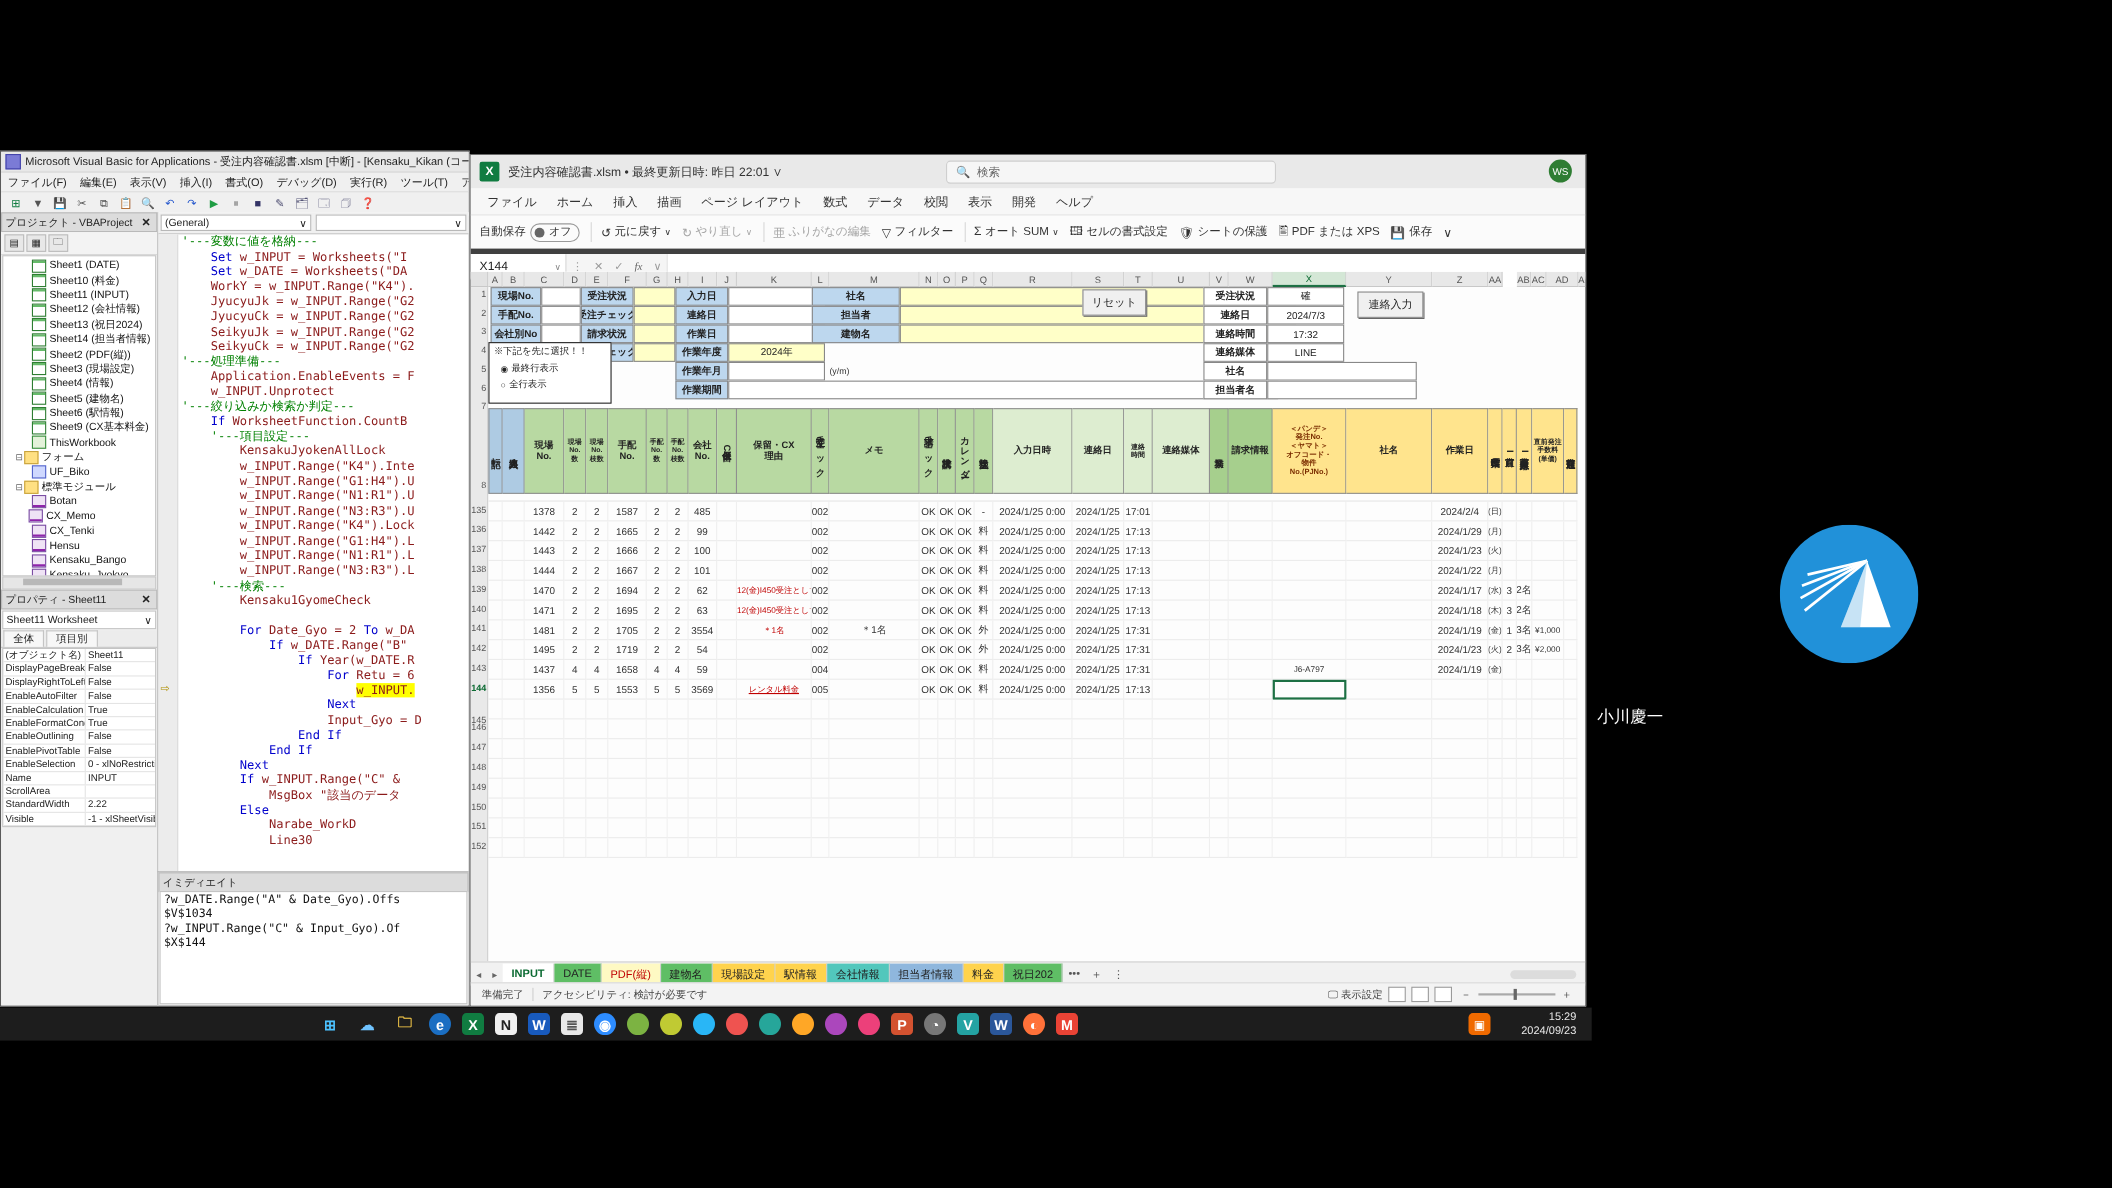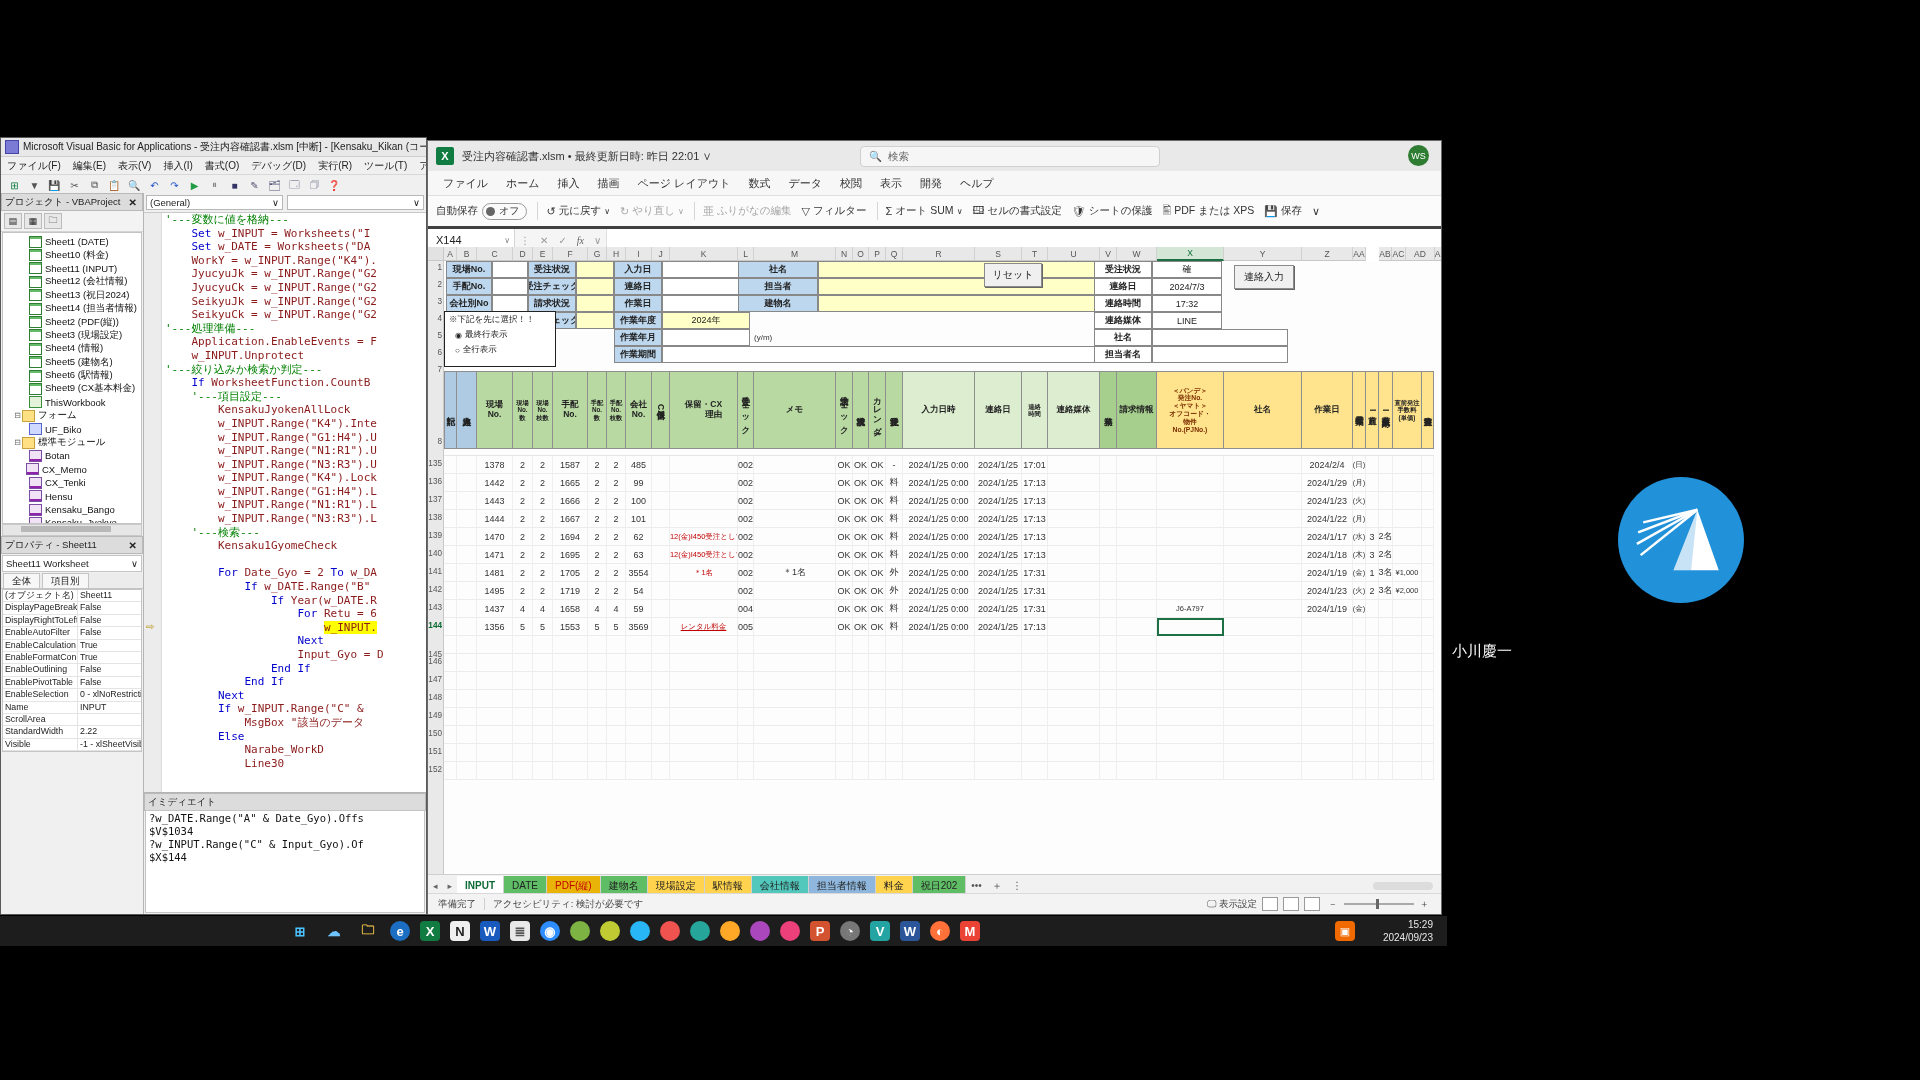--- a/index.html
+++ b/index.html
@@ -59,21 +59,21 @@
 
   
   #xl{left:427px;top:140px;width:1015px;height:775px;background:#fff;border:1px solid #6a6a6a;box-sizing:border-box;}
   .xl-title{height:30px;background:#e9e9e9;display:flex;align-items:center;padding:0 8px;position:relative;}
   .xl-appicon{width:18px;height:18px;background:#107c41;color:#fff;font-size:11px;font-weight:bold;display:flex;align-items:center;justify-content:center;margin-right:8px;border-radius:2px;}
   .xl-title .ttext{font-size:11px;color:#333;white-space:nowrap;}
   .xl-search{position:absolute;left:432px;top:5px;width:282px;height:19px;background:#f6f6f6;border:1px solid #cfcfcf;border-radius:4px;display:flex;align-items:center;padding:0 8px;font-size:10.5px;color:#666;}
   .xl-avatar{position:absolute;right:12px;top:4px;width:21px;height:21px;border-radius:50%;background:#2e7d32;color:#fff;font-size:9px;display:flex;align-items:center;justify-content:center;}
   .xl-ribbontabs{height:24px;display:flex;align-items:center;padding-left:6px;background:#f7f7f7;border-bottom:1px solid #e0e0e0;}
   .xl-ribbontabs span{padding:3px 9px;font-size:11px;color:#333;white-space:nowrap;}
-  .xl-qat{height:30px;display:flex;align-items:center;background:#fbfbfb;border-bottom:3px solid #404040;padding-left:8px;font-size:10.5px;color:#333;overflow:hidden;}
+  .xl-qat{height:30px;display:flex;align-items:center;background:#fbfbfb;border-bottom:5px solid #404040;padding-left:8px;font-size:10.5px;color:#333;overflow:hidden;}
   .qi{display:flex;align-items:center;margin-right:10px;white-space:nowrap;}
   .qi .ic{margin-right:3px;font-size:11px;}
   .qi.dis{color:#a6a6a6;}
   .qat-sep{width:1px;height:18px;background:#d7d7d7;margin:0 8px 0 0;}
   .toggle-pill{border:1px solid #9a9a9a;border-radius:9px;padding:0 7px 0 3px;display:flex;align-items:center;height:15px;margin-left:4px;font-size:10px;}
   .toggle-pill .dot{width:9px;height:9px;border-radius:50%;background:#666;margin-right:4px;}
   .xl-fbar{height:22px;display:flex;align-items:center;background:#f5f5f5;border-bottom:1px solid #d4d4d4;}
   .namebox{width:78px;height:100%;background:#fff;border-right:1px solid #d4d4d4;display:flex;align-items:center;padding-left:8px;font-size:11px;color:#222;}
   .namebox .dd{margin-left:auto;margin-right:4px;color:#888;font-size:8px;}
   .fbtns{display:flex;align-items:center;color:#9a9a9a;font-size:10px;}
@@ -118,21 +118,21 @@
   .dcell{box-sizing:border-box;border-right:1px solid #efefef;border-bottom:1px solid #ececec;font-size:9px;color:#333;display:flex;align-items:center;justify-content:center;overflow:hidden;white-space:nowrap;}
   .dcell.red{color:#c00000;font-size:7.5px;}
   .dcell.selcell{border:2px solid #1d7044;}
   .row8strip{height:6px;border-bottom:1px solid #e6e6e6;}
 
   
   .xl-sheetbar{position:absolute;left:0;right:0;top:733px;height:21px;background:#f1f1f1;border-top:1px solid #cfcfcf;display:flex;align-items:center;font-size:10px;}
   .sb-arrows{color:#666;padding:0 5px;font-size:9px;}
   .stab{padding:2px 8px;border-right:1px solid #d0d0d0;color:#222;white-space:nowrap;height:16px;display:flex;align-items:center;}
   .stab.active{background:#fff;font-weight:bold;color:#0c6b33;box-shadow:inset 0 -2px 0 #1d7044;}
-  .stab.green{background:#5fbe65;} .stab.yellow{background:#ffd34d;} .stab.yellow-red{background:#eab308;color:#c00000;}
+  .stab.green{background:#5fbe65;} .stab.yellow{background:#ffd34d;} .stab.yellow-red{background:#fef9c3;color:#c00000;}
   .stab.teal{background:#52c7bc;} .stab.blue{background:#8fb7dd;}
   .sb-ctrl{color:#555;padding:0 5px;}
   .xl-status{position:absolute;left:0;right:0;bottom:0;height:20px;background:#f3f3f3;border-top:1px solid #d9d9d9;display:flex;align-items:center;font-size:9.5px;color:#444;}
   .xl-status .st-sep{width:1px;height:12px;background:#cfcfcf;margin:0 8px;}
   .st-right{margin-left:auto;display:flex;align-items:center;}
   .st-right .vicon{width:14px;height:12px;border:1px solid #9a9a9a;margin-left:5px;background:#fff;}
   .zoomslider{width:70px;height:2px;background:#a9a9a9;margin:0 6px;position:relative;}
   .zoomslider .zthumb{position:absolute;left:32px;top:-4px;width:3px;height:10px;background:#666;}
 
   
@@ -631,21 +631,21 @@
 No.</div>
             <div class="hcell bg-green tiny" style="width: 19px; white-space: pre-line;">手配
 No.
 数</div>
             <div class="hcell bg-green tiny" style="width: 19px; white-space: pre-line;">手配
 No.
 枝数</div>
             <div class="hcell bg-green" style="width: 26px; white-space: pre-line;">会社
 No.</div>
             <div class="hcell bg-green vert" style="width: 18px;">保留仮CX</div>
-            <div class="hcell bg-green" style="width: 68px; white-space: pre-line; text-align: right;">保留・CX
+            <div class="hcell bg-green" style="width: 68px; white-space: pre-line;">保留・CX
 理由</div>
             <div class="hcell bg-green vert" style="width: 16px;">受注チェック</div>
             <div class="hcell bg-green" style="width: 82px;">メモ</div>
             <div class="hcell bg-green vert" style="width: 17px;">請求チェック</div>
             <div class="hcell bg-green vert" style="width: 16px;">請求状況</div>
             <div class="hcell bg-green vert" style="width: 17px;">カレンダー</div>
             <div class="hcell bg-green vert" style="width: 17px;">受注状況</div>
             <div class="hcell bg-lgreen" style="width: 72px;">入力日時</div>
             <div class="hcell bg-lgreen" style="width: 47px;">連絡日</div>
             <div class="hcell bg-lgreen tiny" style="width: 26px; white-space: pre-line;">連絡

